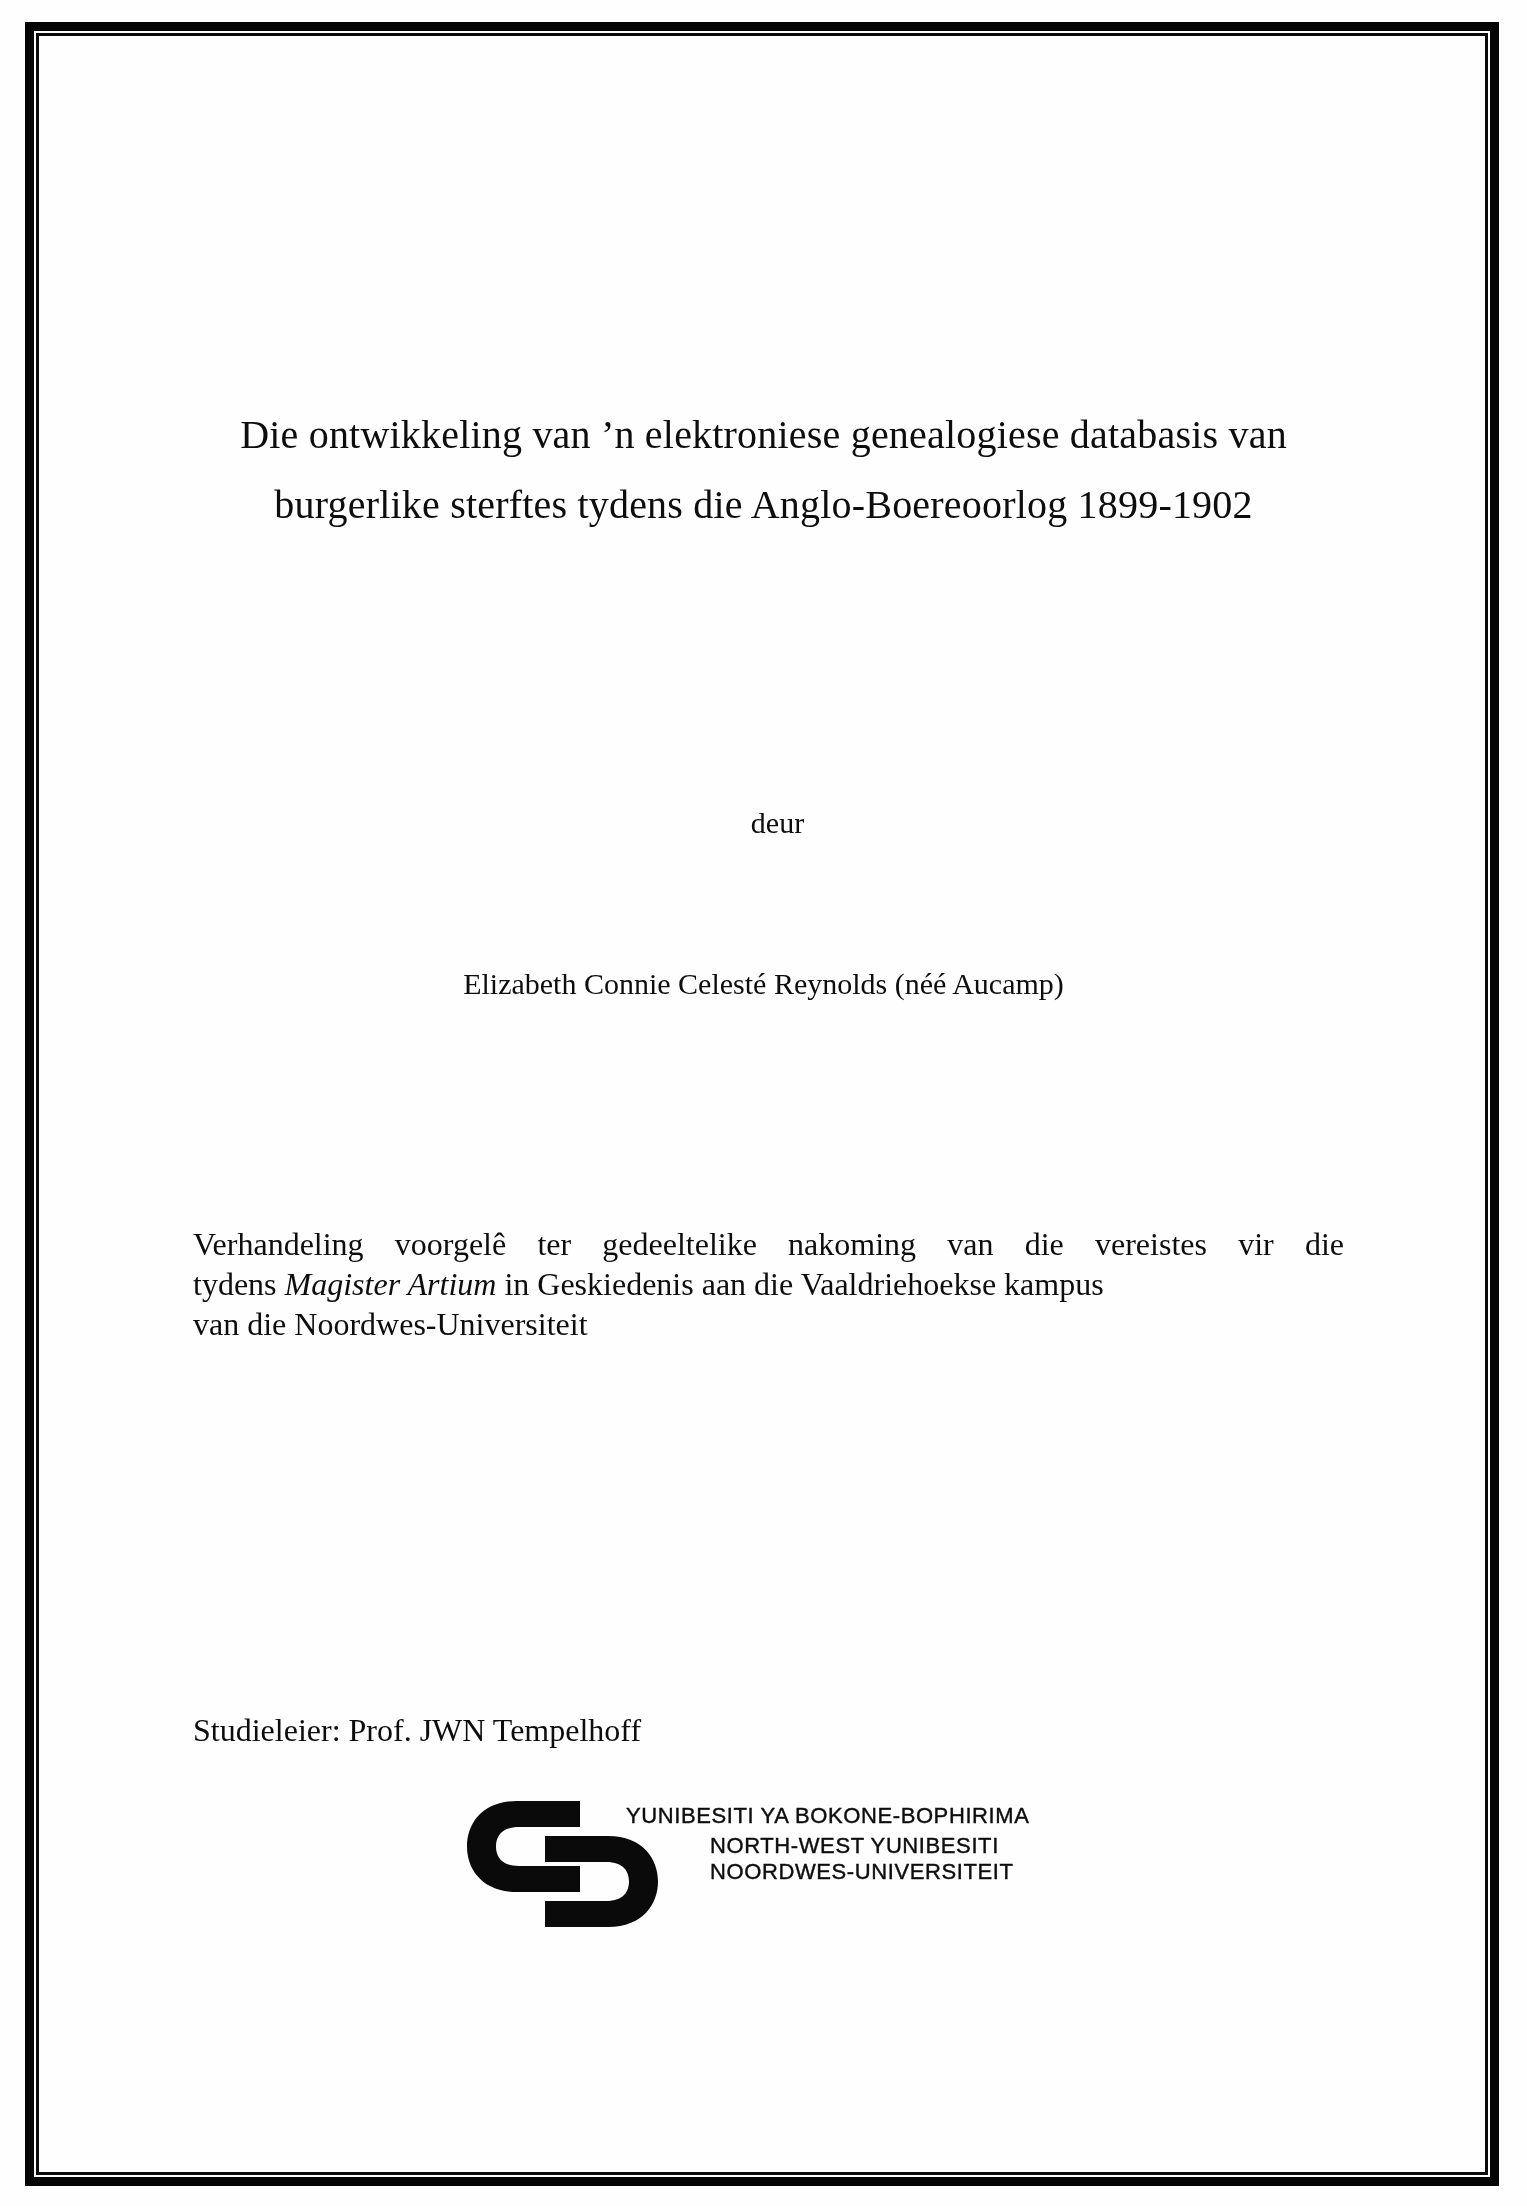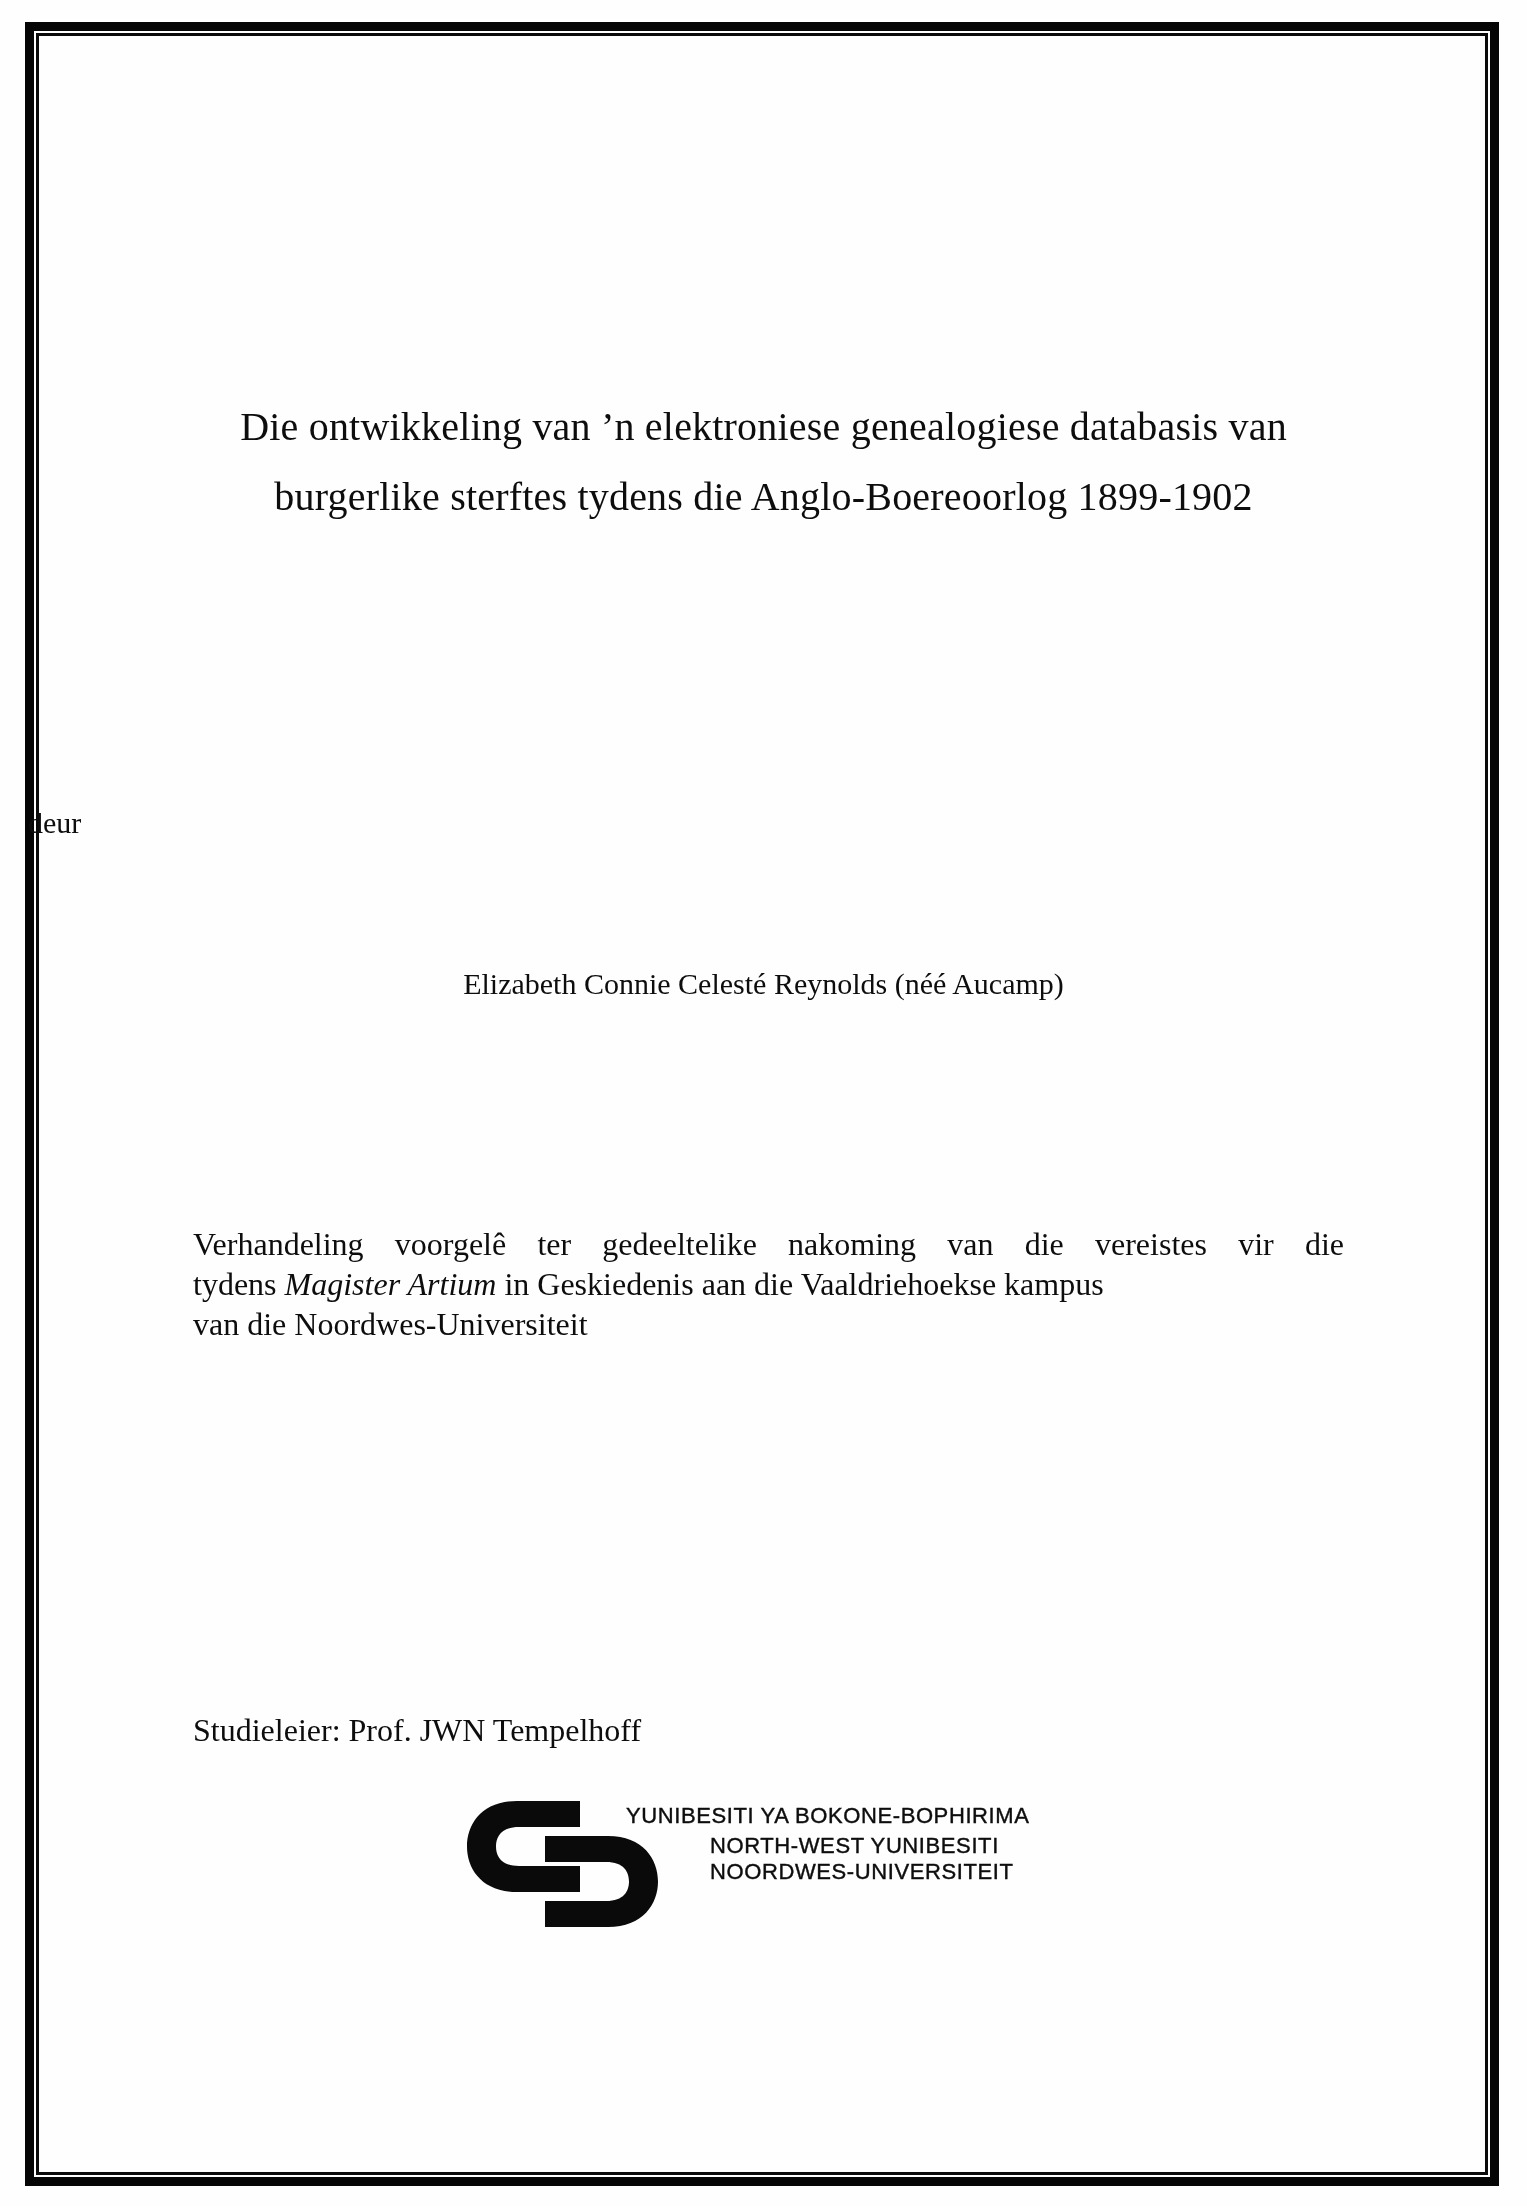--- a/index.html
+++ b/index.html
@@ -33,34 +33,34 @@
   }
   .content {
     position: absolute;
     inset: 0;
   }
   .title {
     position: absolute;
     left: 0;
     right: 0;
     top: 392px;
-    margin: 0;
+    margin: 8px;
     text-align: center;
     font-size: 40px;
     font-weight: normal;
     line-height: 70px;
     letter-spacing: 0.2px;
   }
   .title-line { display: block; }
   .byline {
     position: absolute;
     left: 0;
     right: 0;
     top: 806px;
-    text-align: left;
+    text-align: center;
     font-size: 30px;
     line-height: 34px;
     padding-left: 28px;
   }
   .author {
     position: absolute;
     left: 0;
     right: 0;
     top: 962px;
     text-align: center;

